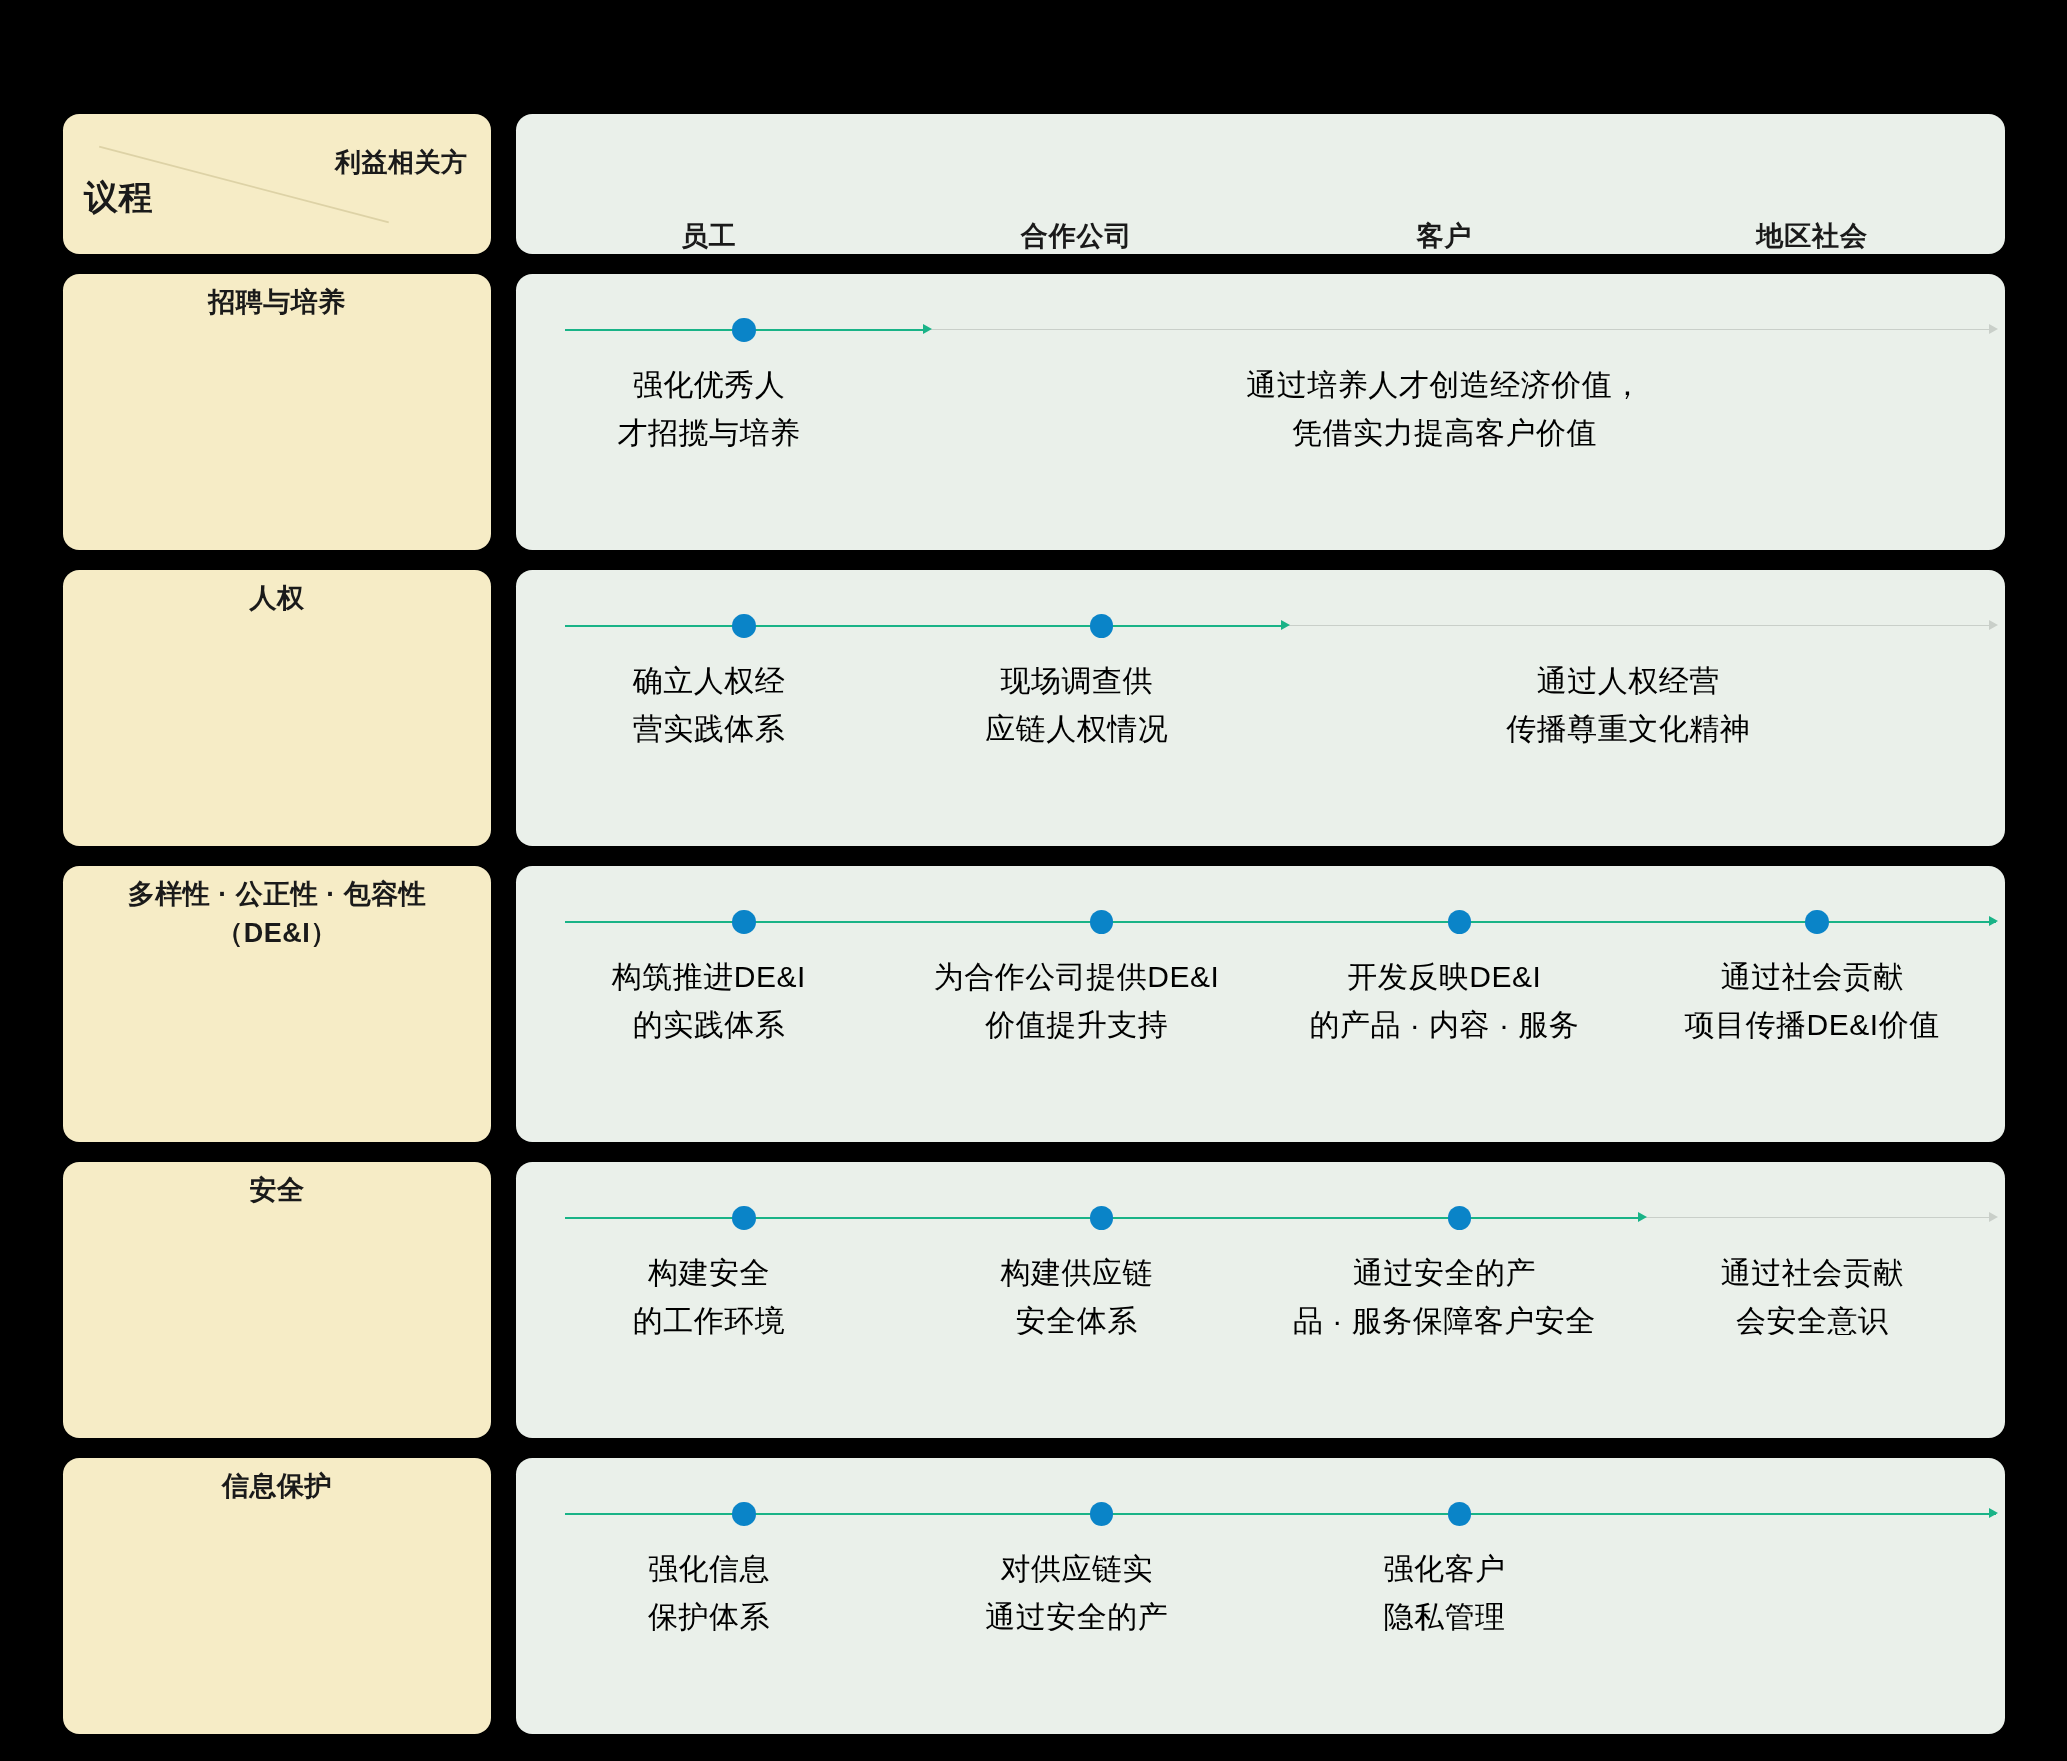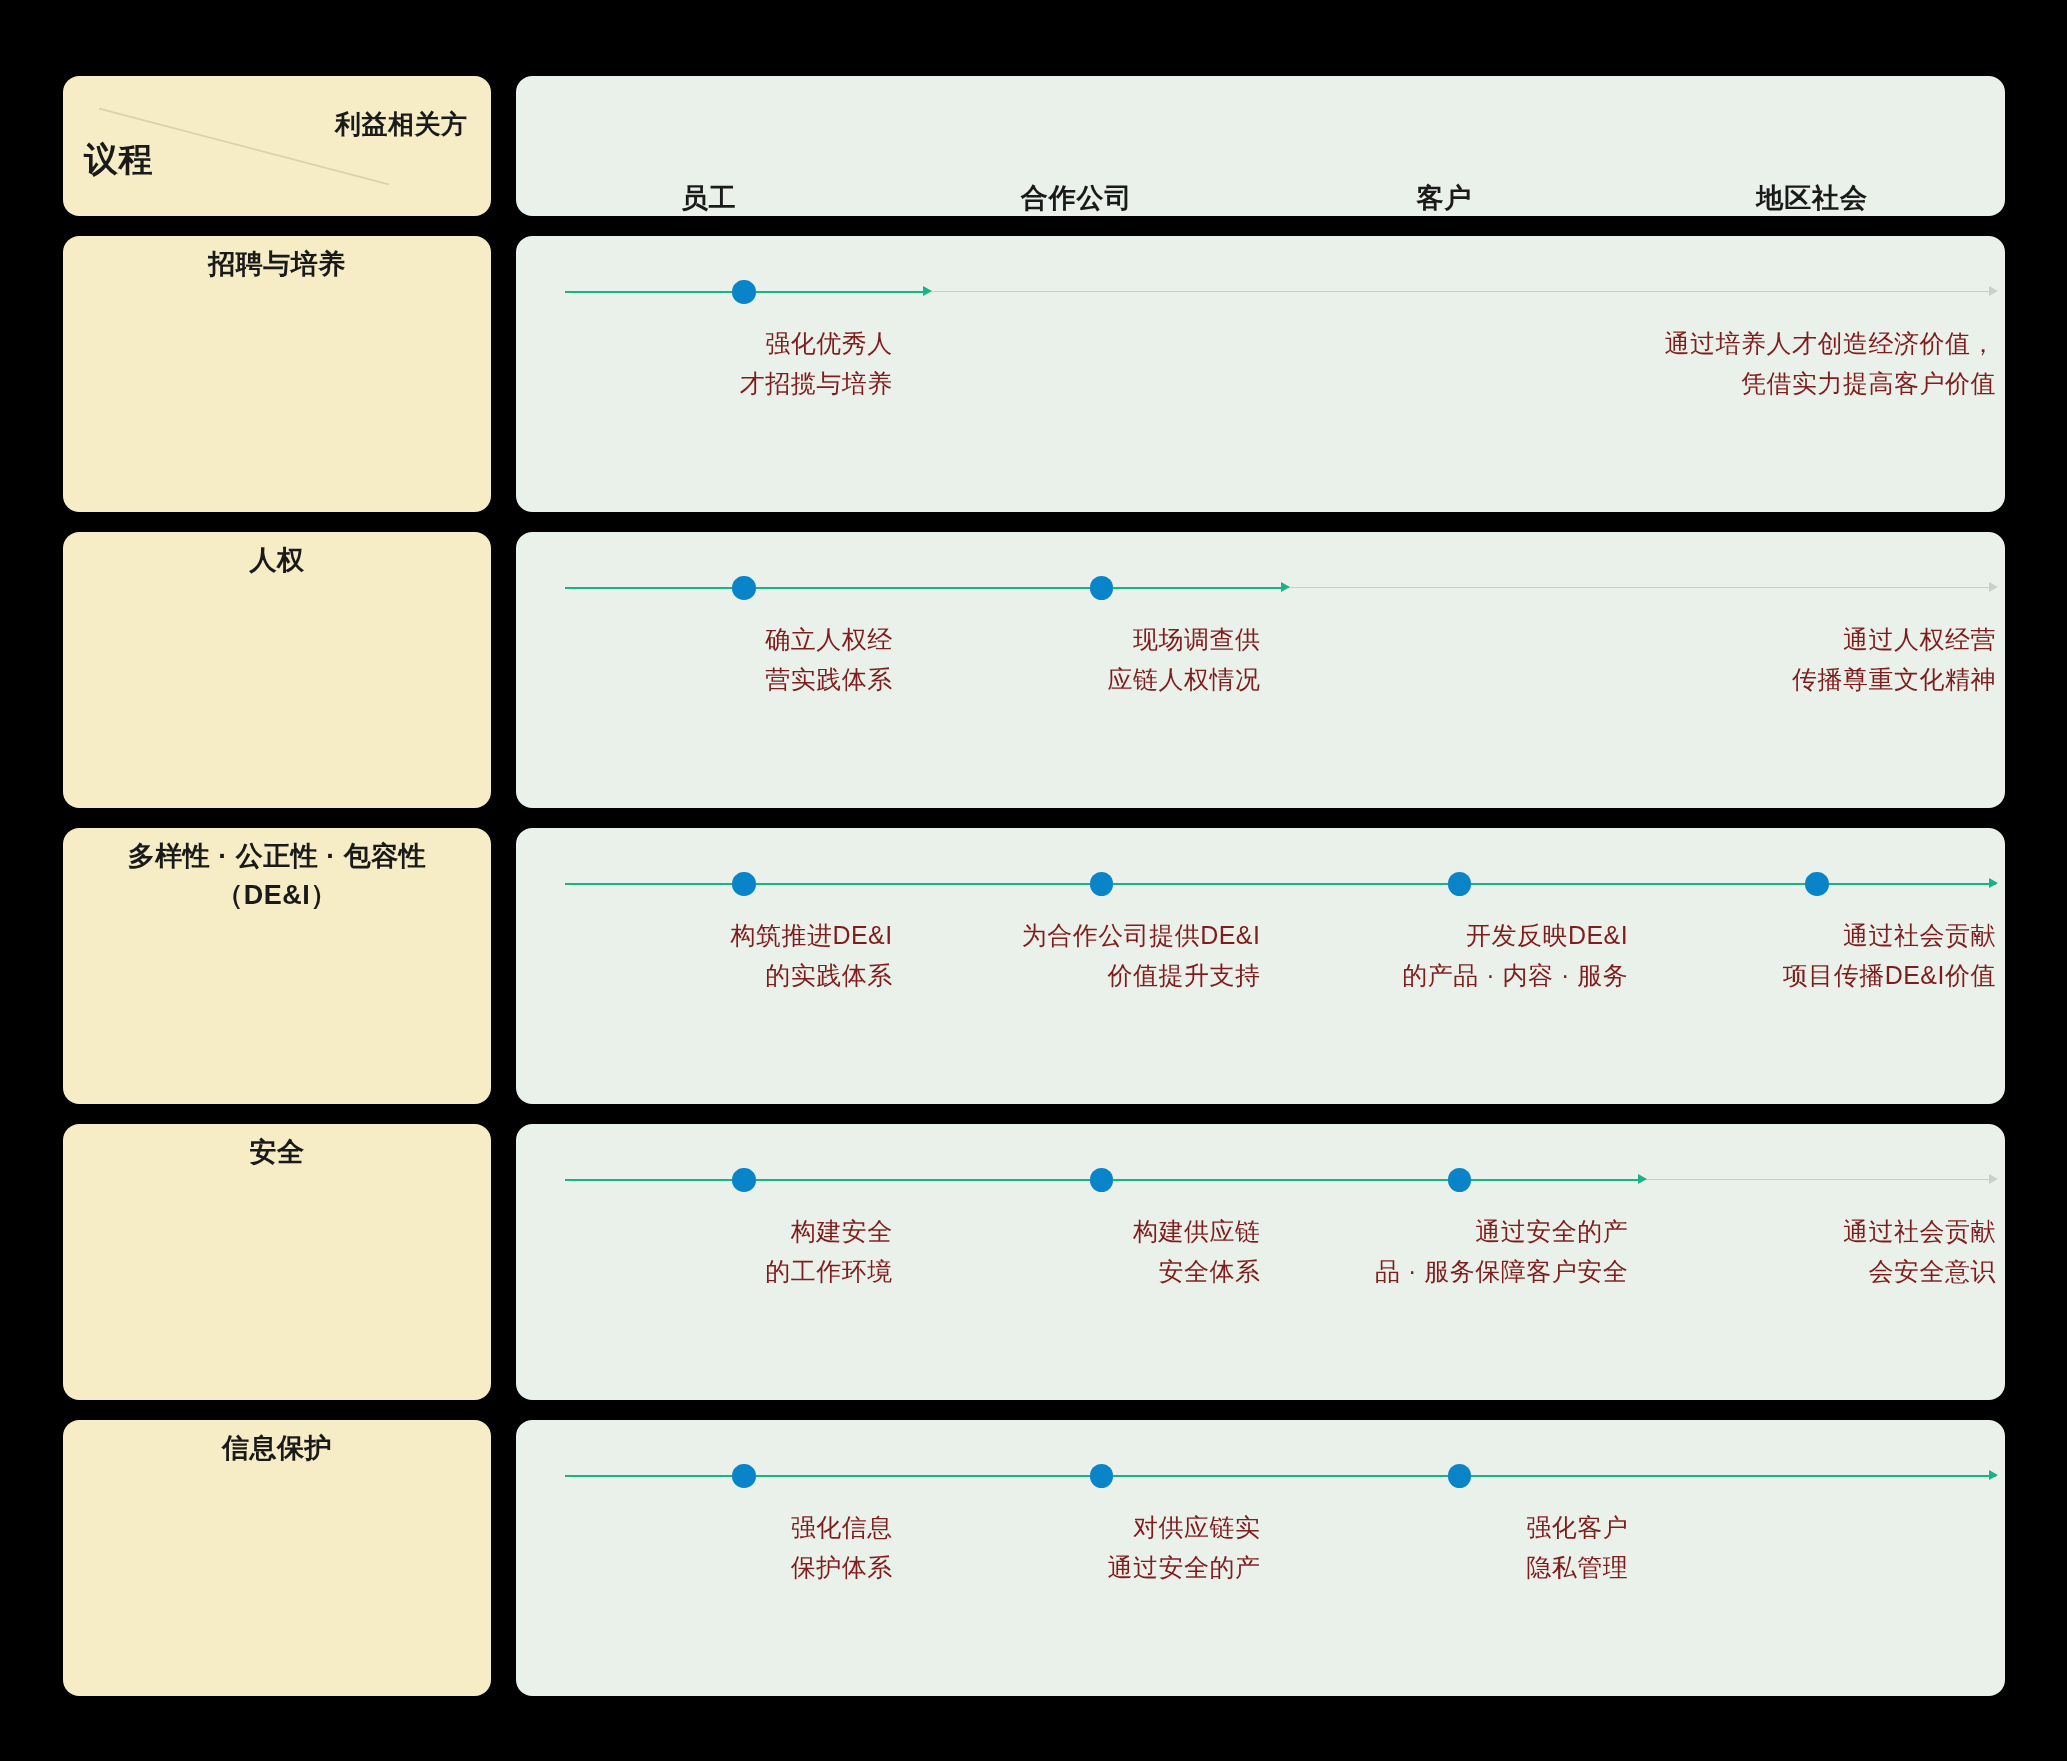--- a/index.html
+++ b/index.html
@@ -12,21 +12,21 @@
     height: 1761px;
     font-family: "Liberation Sans", sans-serif;
     overflow: hidden;
   }
 
   .board {
     position: relative;
     width: 2068px;
     height: 1761px;
     box-sizing: border-box;
-    padding: 76px 63px 76px 63px;
+    padding: 114px 63px 76px 63px;
   }
 
   .grid {
     display: flex;
     flex-direction: column;
     gap: 20px;
   }
 
   .row {
     display: flex;
@@ -169,24 +169,24 @@
 
   .cells {
     position: absolute;
     left: 9px;
     right: 9px;
     top: 87px;
     display: flex;
   }
   .cell {
     flex: 1 1 0;
-    text-align: right;
-    font-size: 25px;
+    text-align: center;
+    font-size: 30px;
     line-height: 1.6;
-    color: #7f1d1d;
+    color: #000000;
     white-space: pre-line;
     letter-spacing: 0.5px;
   }
   .cell.span2 {
     flex: 3 1 0;
   }
 </style>
 </head>
 <body>
 

